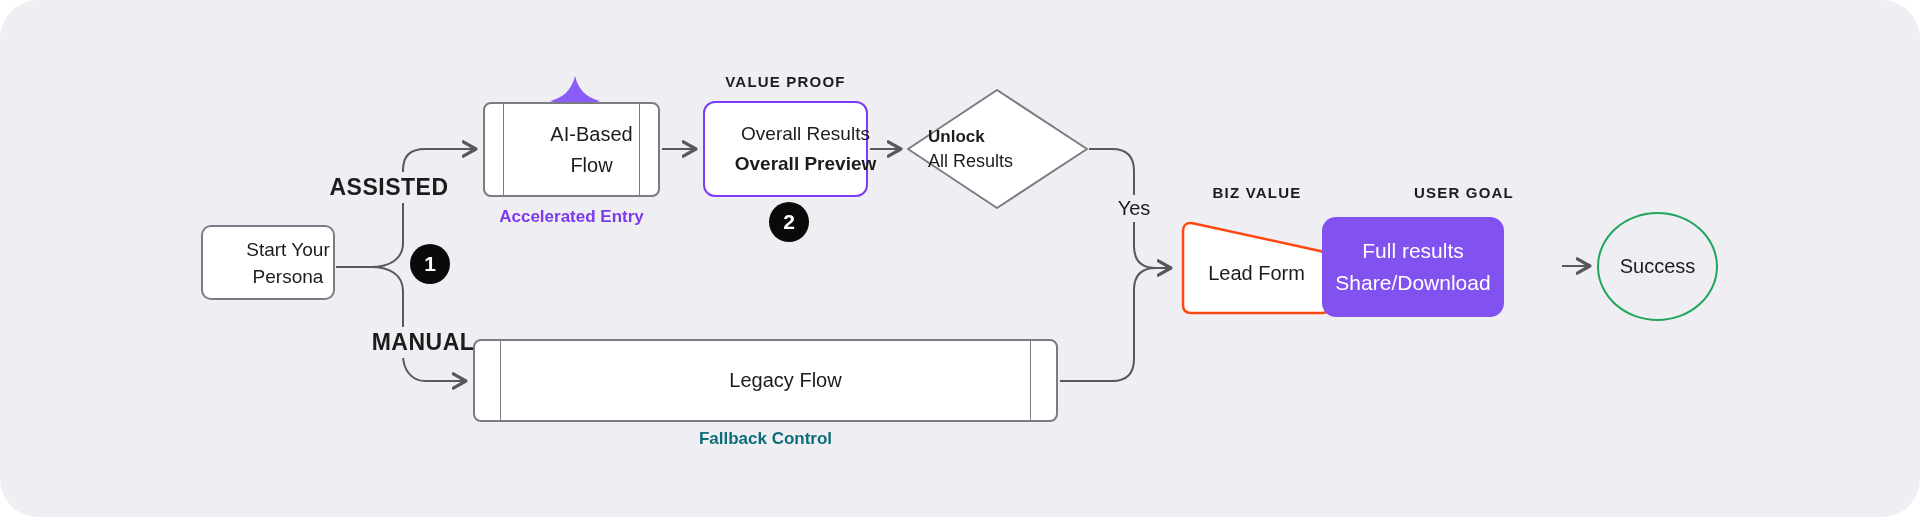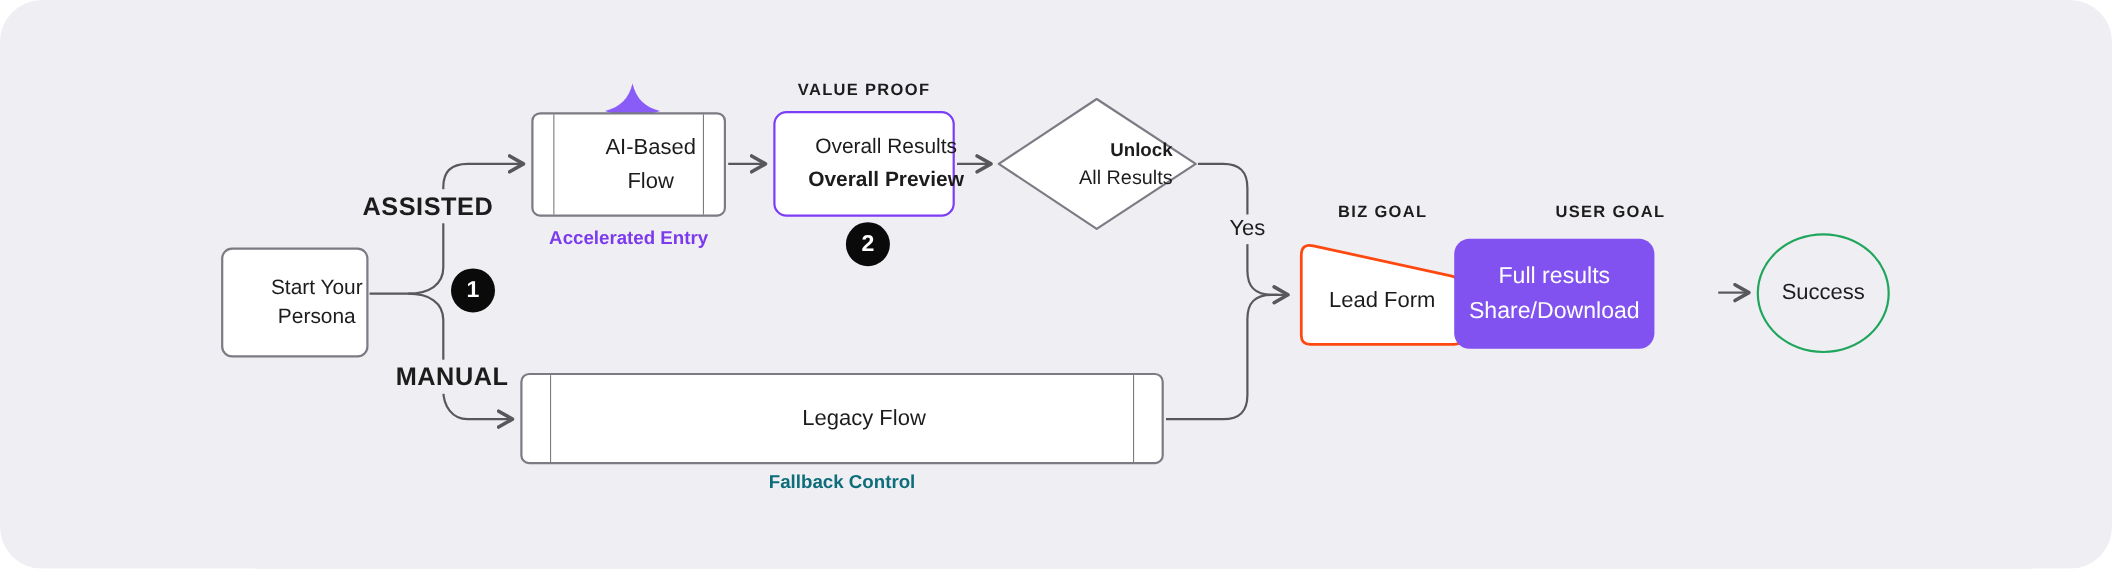--- a/index.html
+++ b/index.html
@@ -28,21 +28,21 @@
   .section-heading{position:absolute;font-weight:700;font-size:15px;letter-spacing:1.2px;
         text-align:center;white-space:nowrap;}
   .badge{position:absolute;width:40px;height:40px;border-radius:50%;background:var(--badge-bg);
         color:var(--badge-ink);display:flex;align-items:center;justify-content:center;
         font-weight:700;font-size:21px;}
   .caption{position:absolute;font-weight:700;font-size:17px;text-align:center;white-space:nowrap;}
   .edge-label{position:absolute;background:var(--bg);font-size:20px;padding:2px 5px;text-align:center;}
   .vp-box{border:2.5px solid var(--purple-border);border-radius:12px;}
   .vp-box .ln{font-size:19px;line-height:30px;text-align:right;}
   .bold{font-weight:700;}
-  .diamond-text{position:absolute;display:flex;flex-direction:column;align-items:flex-end;
+  .diamond-text{position:absolute;display:flex;flex-direction:column;align-items:flex-start;
         justify-content:center;text-align:center;background:transparent;border:none;}
   .diamond-text .t1{font-weight:700;font-size:17px;line-height:24px;}
   .diamond-text .t2{font-size:18px;line-height:24px;}
   .purple-node{position:absolute;display:flex;flex-direction:column;align-items:center;justify-content:center;
         background:var(--purple-fill);border-radius:14px;color:#ffffff;text-align:center;}
   .purple-node .ln{font-size:21px;line-height:32px;white-space:nowrap;}
   .success-node{position:absolute;display:flex;align-items:center;justify-content:center;
         border:2.5px solid var(--green);border-radius:50%;font-size:20px;background:transparent;}
   .leadform-text{position:absolute;display:flex;align-items:center;justify-content:center;
         font-size:20px;text-align:center;}
@@ -72,27 +72,27 @@
 
     <polygon points="908,149 997,90 1087,149 997,208" style="fill:var(--node-fill);stroke:var(--node-border)" stroke-width="2" stroke-linejoin="round"></polygon>
 
     <path d="M1183 232 Q1183 221 1194 223.5 L1320 251 Q1330 253.5 1330 263 L1330 305 Q1330 313 1322 313 L1191 313 Q1183 313 1183 305 Z" style="fill:var(--node-fill);stroke:var(--orange)" stroke-width="2.5" stroke-linejoin="round"></path>
 
     <g transform="translate(550,76)">
       <path d="M25 0 C28.6 14 36 21.4 50 25 C36 28.6 28.6 36 25 50 C21.4 36 14 28.6 0 25 C14 21.4 21.4 14 25 0 Z" style="fill:var(--purple-sparkle)"></path>
     </g>
   </svg>
 
-  <div class="node rounded" style="left:201px;top:225px;width:134px;height:100px;">
+  <div class="node rounded" style="left:201px;top:225px;width:134px;height:75px;">
     <span class="ln" style="font-size:19px;line-height:27px;">Start Your</span>
     <span class="ln" style="font-size:19px;line-height:27px;">Persona</span>
   </div>
 
   <div class="branch-label" style="left:324px;top:172px;width:130px;">ASSISTED</div>
-  <div class="branch-label" style="left:352px;top:327px;width:118px;">MANUAL</div>
+  <div class="branch-label" style="left:364px;top:327px;width:118px;">MANUAL</div>
   <div class="badge" style="left:410px;top:244px;">1</div>
 
   <div class="node subroutine" style="left:483px;top:102px;width:177px;height:95px;">
     <span class="subbar l"></span>
     <span class="subbar r"></span>
     <span class="ln">AI-Based</span>
     <span class="ln">Flow</span>
   </div>
   <div class="caption" style="left:483px;top:207px;width:177px;color:var(--purple-text);">Accelerated Entry</div>
 
@@ -109,21 +109,21 @@
   </div>
   <div class="edge-label" style="left:1108px;top:195px;width:52px;">Yes</div>
 
   <div class="node subroutine" style="left:473px;top:339px;width:585px;height:83px;">
     <span class="subbar lw"></span>
     <span class="subbar rw"></span>
     <span class="ln">Legacy Flow</span>
   </div>
   <div class="caption" style="left:473px;top:429px;width:585px;color:var(--teal);">Fallback Control</div>
 
-  <div class="section-heading" style="left:1187px;top:184px;width:140px;">BIZ GOAL</div>
+  <div class="section-heading" style="left:1187px;top:184px;width:140px;">BIZ VALUE</div>
   <div class="leadform-text" style="left:1183px;top:240px;width:147px;height:66px;">
     <span>Lead Form</span>
   </div>
 
   <div class="section-heading" style="left:1394px;top:184px;width:140px;">USER GOAL</div>
   <div class="purple-node" style="left:1322px;top:217px;width:182px;height:100px;">
     <span class="ln">Full results</span>
     <span class="ln">Share/Download</span>
   </div>
 

